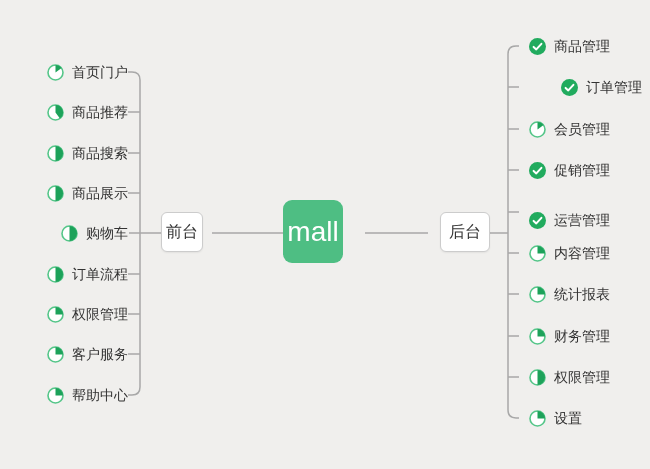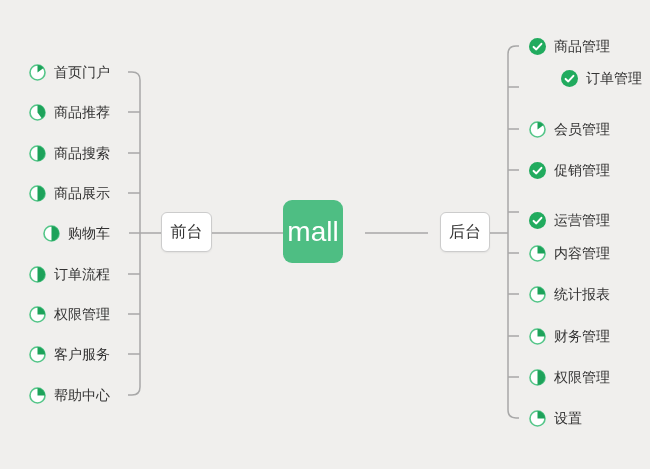--- a/index.html
+++ b/index.html
@@ -36,32 +36,32 @@
   }
   .node-branch{
     top:212px;height:40px;
     background:var(--node-bg);
     border:1px solid var(--node-border);
     border-radius:6px;
     color:var(--node-text);
     font-size:16px;
     box-shadow:0 1px 2px rgba(0,0,0,0.06);
   }
-  .node-front{left:161px;width:51px;}
+  .node-front{left:161px;width:42px;}
   .node-back{left:440px;width:50px;}
   .item{
     position:absolute;
     display:flex;align-items:center;
     height:20px;
     font-size:14px;
     color:var(--label-text);
     white-space:nowrap;
     cursor:default;
   }
-  .branch-items-left .item{right:540px;}
+  .branch-items-left .item{right:522px;}
   .branch-items-right .item{left:529px;}
   .item .icon{
     width:17px;height:17px;
     display:inline-flex;flex:0 0 17px;
     margin-right:8px;
   }
   .item .icon svg{display:block;}
   .item .label{line-height:20px;}
 </style>
 </head>
@@ -183,21 +183,21 @@
       <div class="item" style="top: 36px;">
         <span class="icon">
           <svg width="17" height="17" viewBox="0 0 17 17">
             <circle cx="8.5" cy="8.5" r="8.5" fill="#21ab5e"></circle>
             <path d="M4.6 8.9 L7.3 11.4 L12.4 5.8" fill="none" stroke="#ffffff" stroke-width="2" stroke-linecap="round" stroke-linejoin="round"></path>
           </svg>
         </span>
         <span class="label">商品管理</span>
       </div>
 
-      <div class="item" style="top: 68px; padding-left: 32px;">
+      <div class="item" style="top: 77px; padding-left: 32px;">
         <span class="icon">
           <svg width="17" height="17" viewBox="0 0 17 17">
             <circle cx="8.5" cy="8.5" r="8.5" fill="#21ab5e"></circle>
             <path d="M4.6 8.9 L7.3 11.4 L12.4 5.8" fill="none" stroke="#ffffff" stroke-width="2" stroke-linecap="round" stroke-linejoin="round"></path>
           </svg>
         </span>
         <span class="label">订单管理</span>
       </div>
 
       <div class="item" style="top: 119px;">

